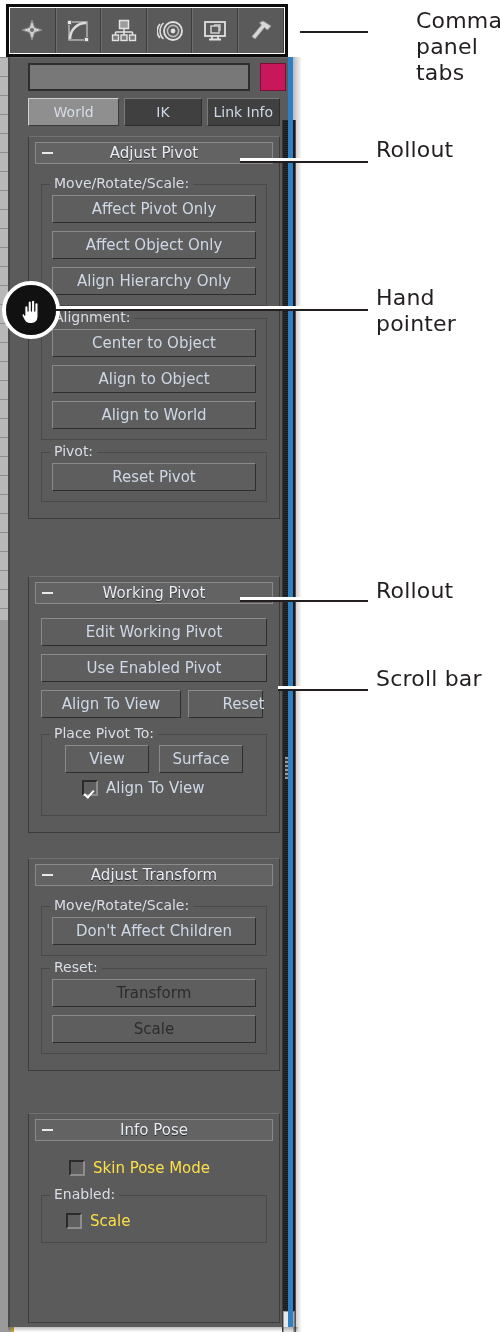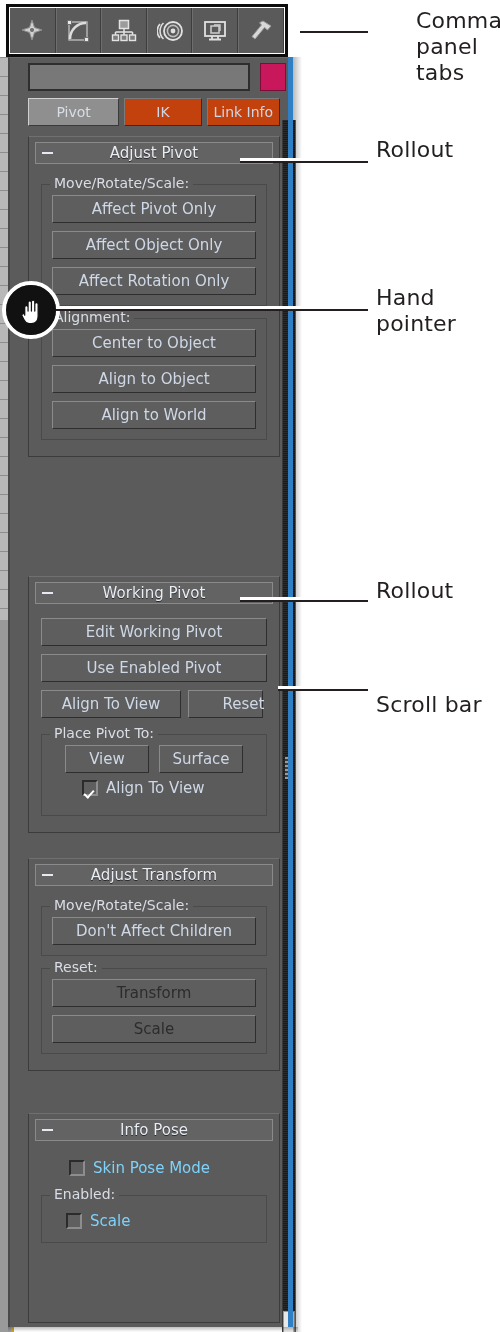--- a/index.html
+++ b/index.html
@@ -44,21 +44,21 @@
 
   
   #namerow{position:absolute;left:18px;top:5px;width:252px;height:30px;}
   #namefield{position:absolute;left:0;top:0;width:222px;height:28px;
       background:#787878;border:2px solid #2e2e2e;box-sizing:border-box;}
   #colorswatch{position:absolute;left:232px;top:0;width:26px;height:28px;
       background:#c9175b;border:1px solid #7b0e38;box-sizing:border-box;}
 
   
   #subtabs{position:absolute;left:18px;top:40px;width:252px;height:28px;display:flex;gap:5px;}
-  .subtab{height:28px;box-sizing:border-box;background:#c2410c;
+  .subtab{height:28px;box-sizing:border-box;background:#404040;
       border:1px solid #2e2e2e;border-top-color:#7a7a7a;border-left-color:#7a7a7a;
       color:#cfd8e6;font-size:14px;display:flex;align-items:center;justify-content:center;
       font-family:"DejaVu Sans","Liberation Sans",sans-serif;}
   .subtab.active{background:#8f8f8f;color:#d8dde6;
       border-color:#d0d0d0 #3a3a3a #3a3a3a #d0d0d0;}
   #subtabs .t0{width:92px;}
   #subtabs .t1{width:78px;}
   #subtabs .t2{width:74px;}
 
   
@@ -93,21 +93,21 @@
 
   
   .cbrow{display:flex;align-items:center;gap:8px;margin:6px 0 8px 24px;}
   .cbox{width:16px;height:16px;box-sizing:border-box;background:#5f5f5f;
       border:2px solid #2b2b2b;border-right-color:#8d8d8d;border-bottom-color:#8d8d8d;
       position:relative;flex:none;}
   .cbox.checked::after{content:"";position:absolute;left:2px;top:6px;width:4px;height:8px;
       border:solid #ffffff;border-width:0 2.5px 2.5px 0;transform:rotate(42deg);}
   .cblabel{color:#cfd8e6;font-size:15px;
       font-family:"DejaVu Sans","Liberation Sans",sans-serif;}
-  .cblabel.dark{color:#7dd3fc;}
+  .cblabel.dark{color:#fde047;}
 
   
   #scrollbar{position:absolute;left:272px;top:62px;width:14px;height:1262px;
       background:repeating-linear-gradient(0deg,#1b1b1b 0px,#1b1b1b 1px,#2a2a2a 1px,#2a2a2a 2px);
       border-left:1px solid #3a3a3a;border-right:1px solid #6a6a6a;box-sizing:border-box;}
   #scroll-grip{position:absolute;left:275px;top:699px;width:8px;height:22px;
       background:repeating-linear-gradient(0deg,#9a9a9a 0px,#9a9a9a 2px,#3a3a3a 2px,#3a3a3a 4px);}
   #scroll-thumb{position:absolute;left:273px;top:1253px;width:12px;height:57px;
       background:#e8e8e8;border:1px solid #9a9a9a;box-sizing:border-box;}
 </style>
@@ -215,46 +215,50 @@
 </div>
 
 <div id="panel">
 
   <div id="namerow">
     <input id="namefield" type="text" value="" style="">
     <div id="colorswatch"></div>
   </div>
 
   <div id="subtabs">
-    <div class="subtab t0 active">Pivot</div>
+    <div class="subtab t0 active">World</div>
     <div class="subtab t1">IK</div>
     <div class="subtab t2">Link Info</div>
   </div>
 
   <div class="rollout" style="top:78px;">
     <div class="rollout-header">
       <span class="minus"></span>
       <span class="rollout-title">Adjust Pivot</span>
     </div>
     <div class="rollout-body">
 
       <div class="group">
         <span class="glabel">Move/Rotate/Scale:</span>
         <div class="btn">Affect Pivot Only</div>
         <div class="btn">Affect Object Only</div>
-        <div class="btn">Affect Rotation Only</div>
+        <div class="btn">Align Hierarchy Only</div>
       </div>
 
       <div class="group">
         <span class="glabel">Alignment:</span>
         <div class="btn">Center to Object</div>
         <div class="btn">Align to Object</div>
         <div class="btn">Align to World</div>
       </div>
 
+      <div class="group">
+        <span class="glabel">Pivot:</span>
+        <div class="btn">Reset Pivot</div>
+      </div>
 
     </div>
   </div>
 
   <div class="rollout" style="top:518px;">
     <div class="rollout-header">
       <span class="minus"></span>
       <span class="rollout-title">Working Pivot</span>
     </div>
     <div class="rollout-body" style="padding-top:14px;">
@@ -351,13 +355,13 @@
 <div class="leader" style="left:56px;top:309px;width:312px;"></div>
 <div class="callout" style="left:376px;top:285px;">Hand
 pointer</div>
 
 <div class="leader-w" style="left:240px;top:597px;width:128px;"></div>
 <div class="leader" style="left:240px;top:600px;width:128px;"></div>
 <div class="callout" style="left:376px;top:578px;">Rollout</div>
 
 <div class="leader-w" style="left:278px;top:686px;width:90px;"></div>
 <div class="leader" style="left:278px;top:689px;width:90px;"></div>
-<div class="callout" style="left:376px;top:692px;">Scroll bar</div>
+<div class="callout" style="left:376px;top:666px;">Scroll bar</div>
 
 </body></html>

